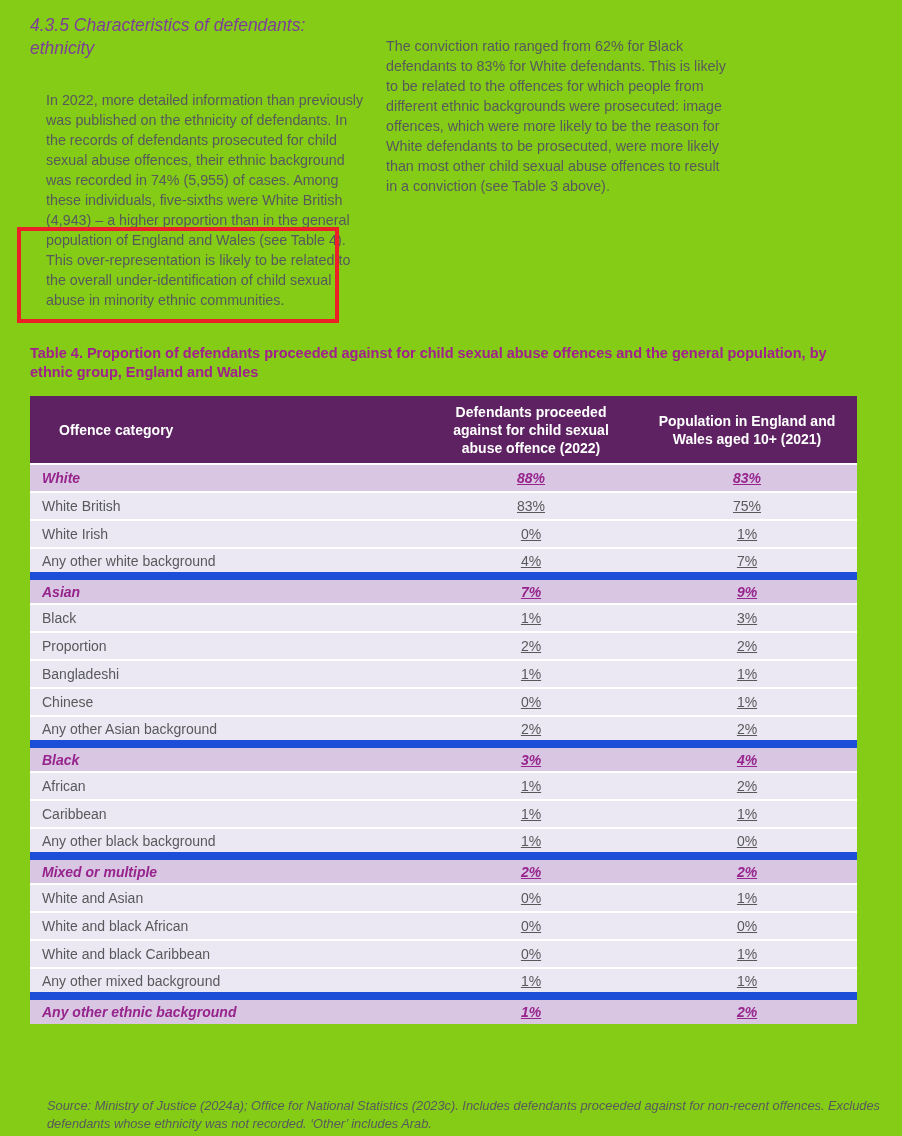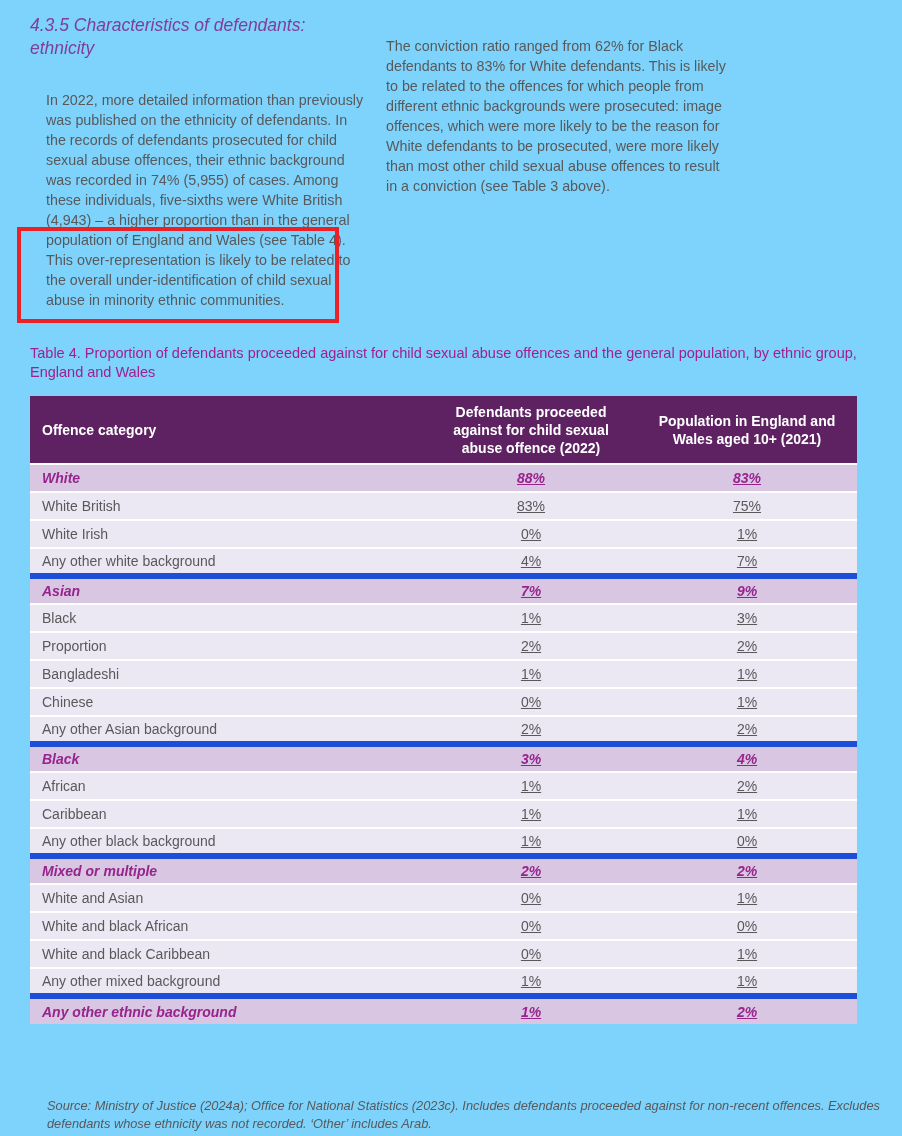--- a/index.html
+++ b/index.html
@@ -3,21 +3,21 @@
 <meta charset="utf-8">
 <style>
   * { box-sizing: border-box; }
   html, body { margin: 0; padding: 0; background: #ffffff; }
   body { font-family: "Liberation Sans", sans-serif; }
 
   .page {
     position: relative;
     width: 902px;
     height: 1136px;
-    background: #7dd3fc;
+    background: #84cc16;
     overflow: hidden;
   }
 
   .heading {
     position: absolute;
     left: 30px;
     top: 14px;
     width: 330px;
     margin: 0;
     font-size: 17.5px;
@@ -47,21 +47,21 @@
   }
 
   .table-title {
     position: absolute;
     left: 30px;
     top: 344px;
     width: 832px;
     margin: 0;
     font-size: 14.5px;
     line-height: 19px;
-    font-weight: normal;
+    font-weight: bold;
     color: #a0218e;
   }
 
   .table-wrap {
     position: absolute;
     left: 30px;
     top: 396px;
     width: 827px;
   }
   table {
@@ -77,41 +77,41 @@
     background: #5e2263;
     color: #ffffff;
     font-size: 14px;
     font-weight: bold;
     height: 68px;
     vertical-align: middle;
     text-align: center;
     padding: 0 16px;
     line-height: 18px;
   }
-  th.th-left { text-align: left; padding-left: 12px; }
+  th.th-left { text-align: left; padding-left: 29px; }
 
   td {
     font-size: 14px;
     color: #58595b;
     height: 28px;
     border-top: 2px solid #ffffff;
     padding: 0;
     vertical-align: middle;
   }
   td:first-child { padding-left: 12px; text-align: left; }
   td:nth-child(2), td:nth-child(3) { text-align: center; text-decoration: underline; }
 
   tr.data-row td  { background: #ece8f3; }
   tr.group-row td {
     background: #d8c6e2;
     color: #97248c;
     font-weight: bold;
     font-style: italic;
   }
-  tr.purple-top td { border-top: 6px solid #1d4ed8; }
+  tr.purple-top td { border-top: 8px solid #1d4ed8; }
 
   .source {
     position: absolute;
     left: 30px;
     top: 1080px;
     width: 848px;
     margin: 17px;
     font-size: 12.8px;
     line-height: 18px;
     font-style: italic;

